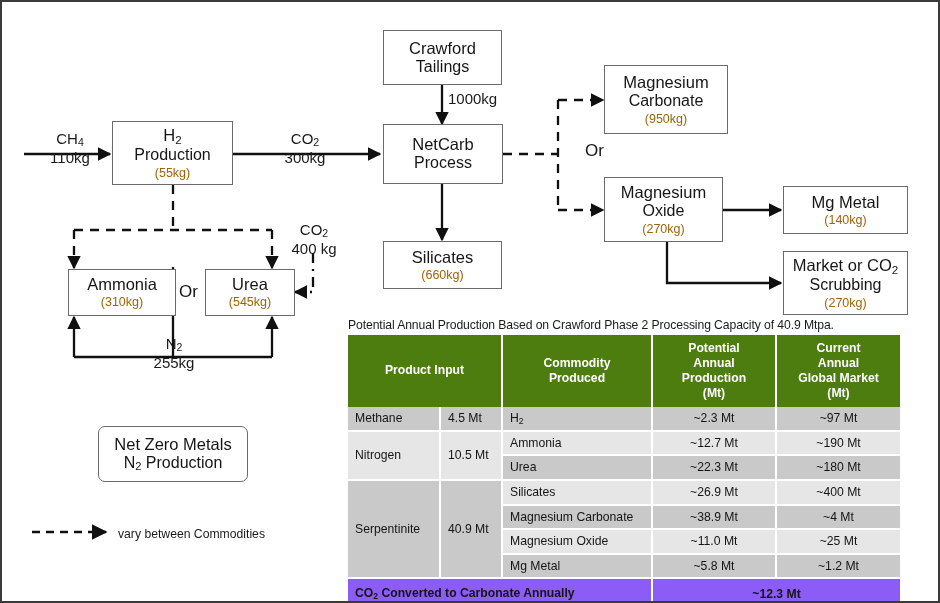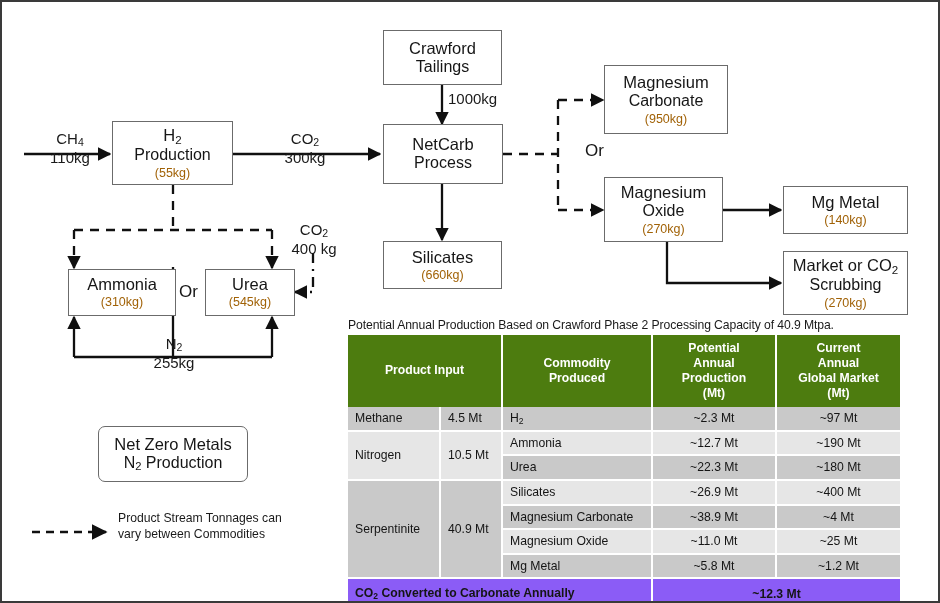--- a/index.html
+++ b/index.html
@@ -278,21 +278,21 @@
     <span class="ln">N<sub>2</sub></span>
     <span class="ln">255kg</span>
   </div>
 
   <div class="orlabel" style="left:177px; top:280px;">Or</div>
 
   <div class="orlabel" style="left:583px; top:139px;">Or</div>
 
   <div id="legend">
     <div class="ltext">
-      <span>Product Stream Tonnages can</span><br>
+      <br>
       <span>vary between Commodities</span>
     </div>
   </div>
 
   <div id="table-wrap">
     <div id="table-caption">Potential Annual Production Based on Crawford Phase 2 Processing Capacity of 40.9 Mtpa.</div>
     <table class="prodtable">
       <colgroup>
         <col class="col-a">
           <col class="col-b">

